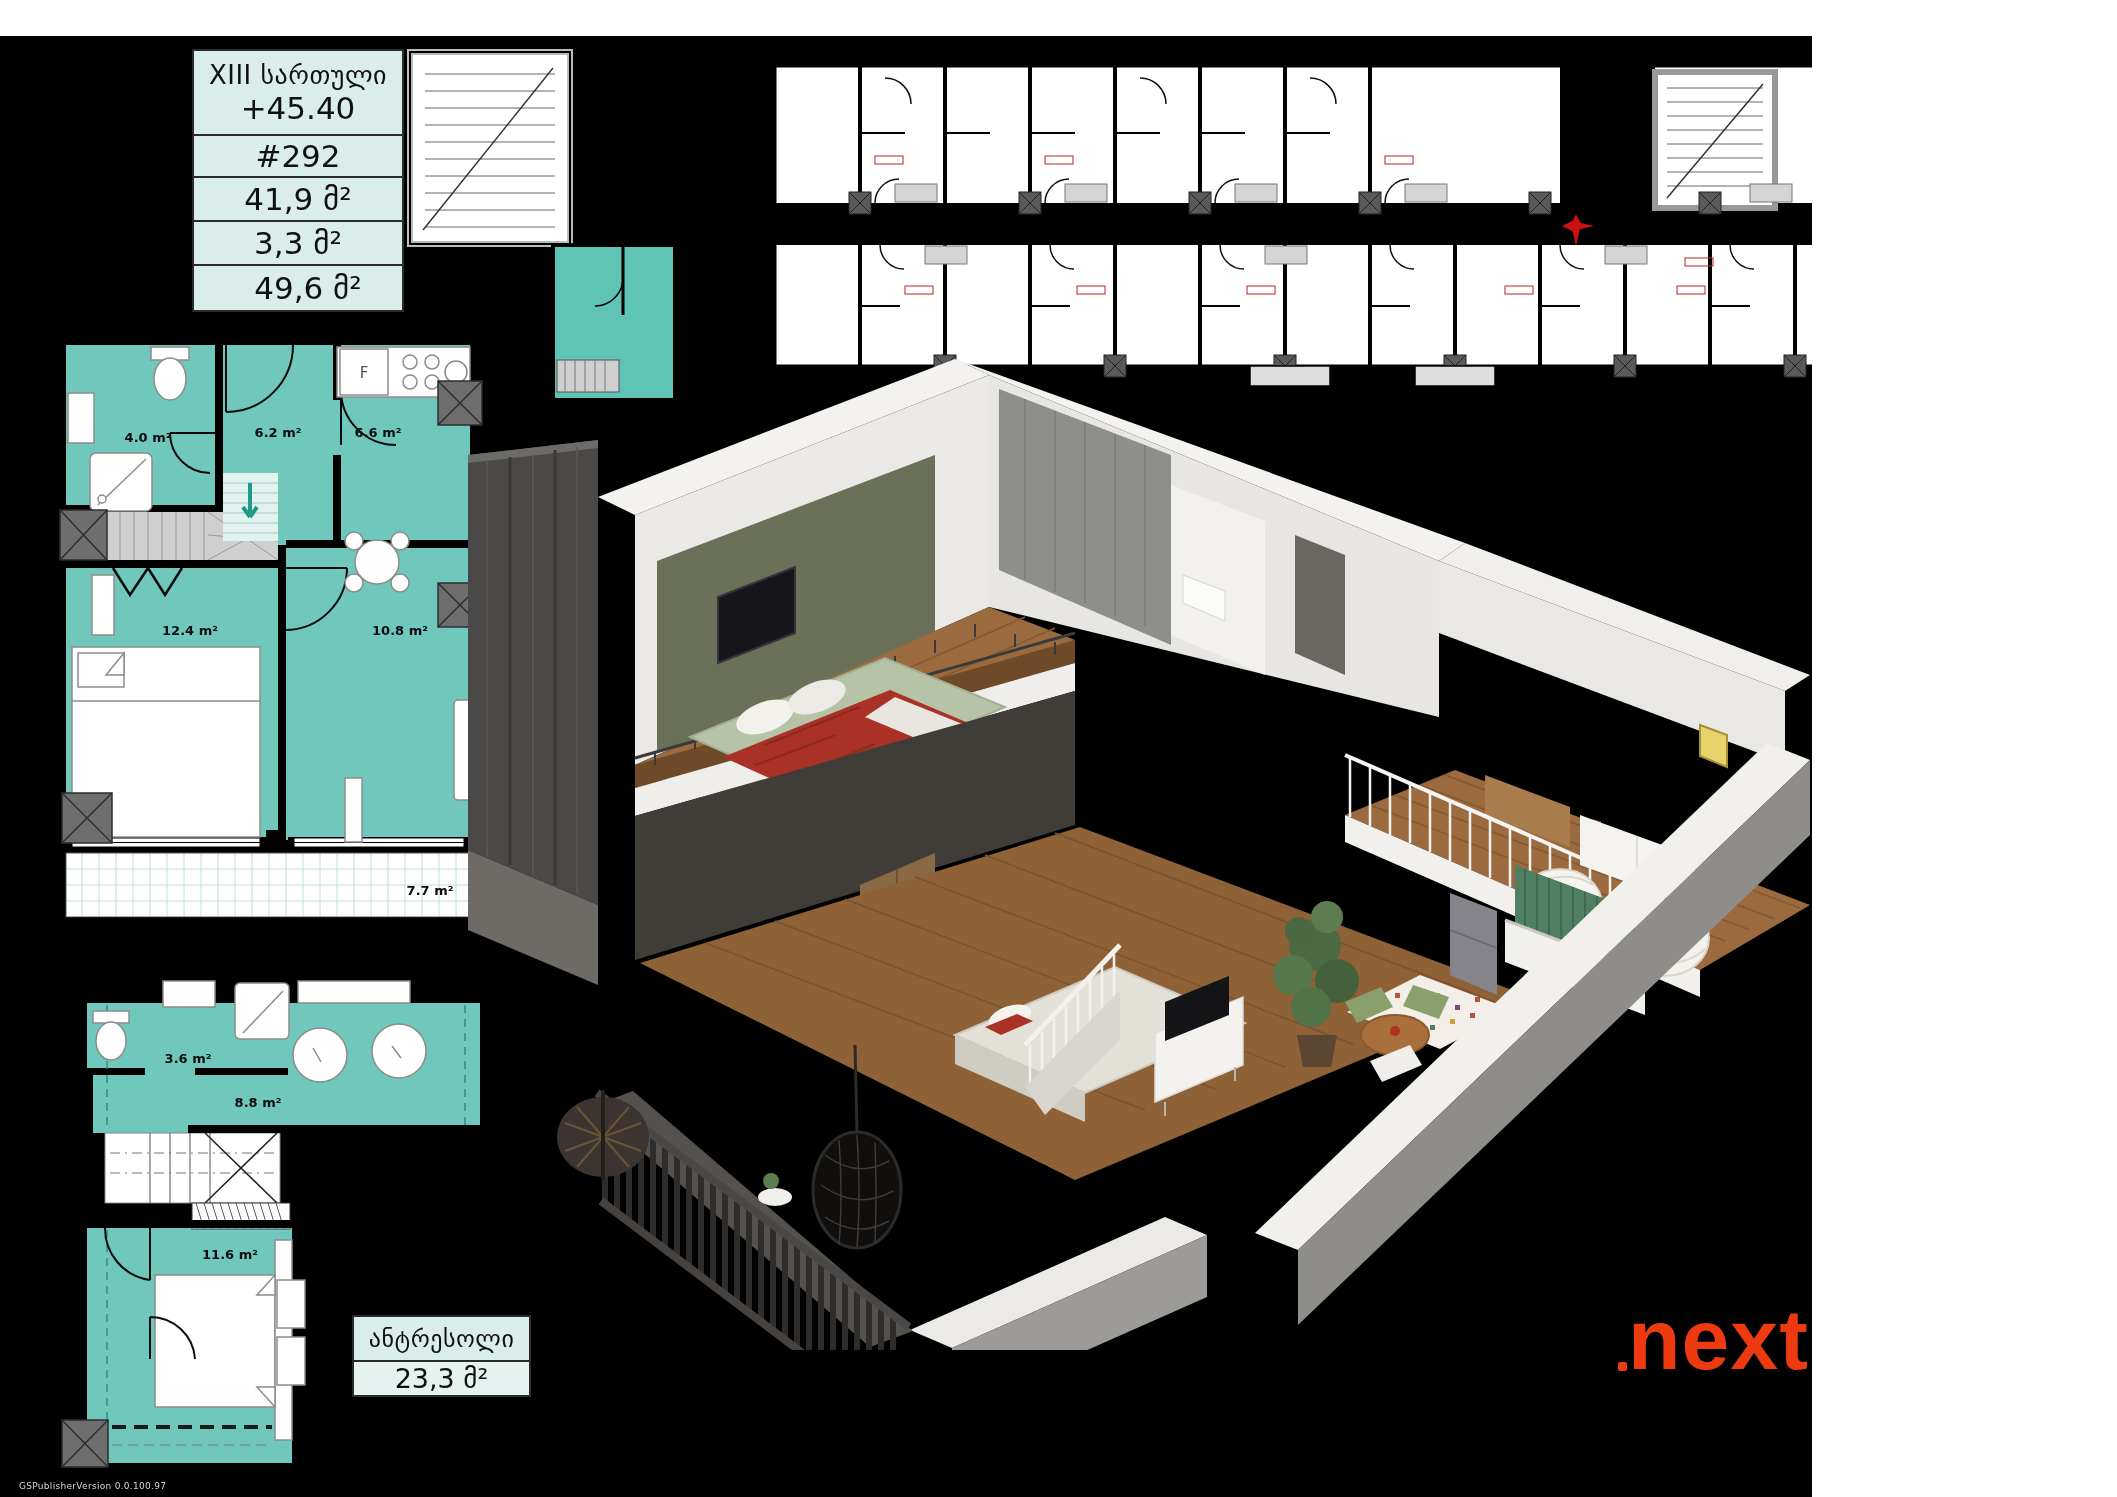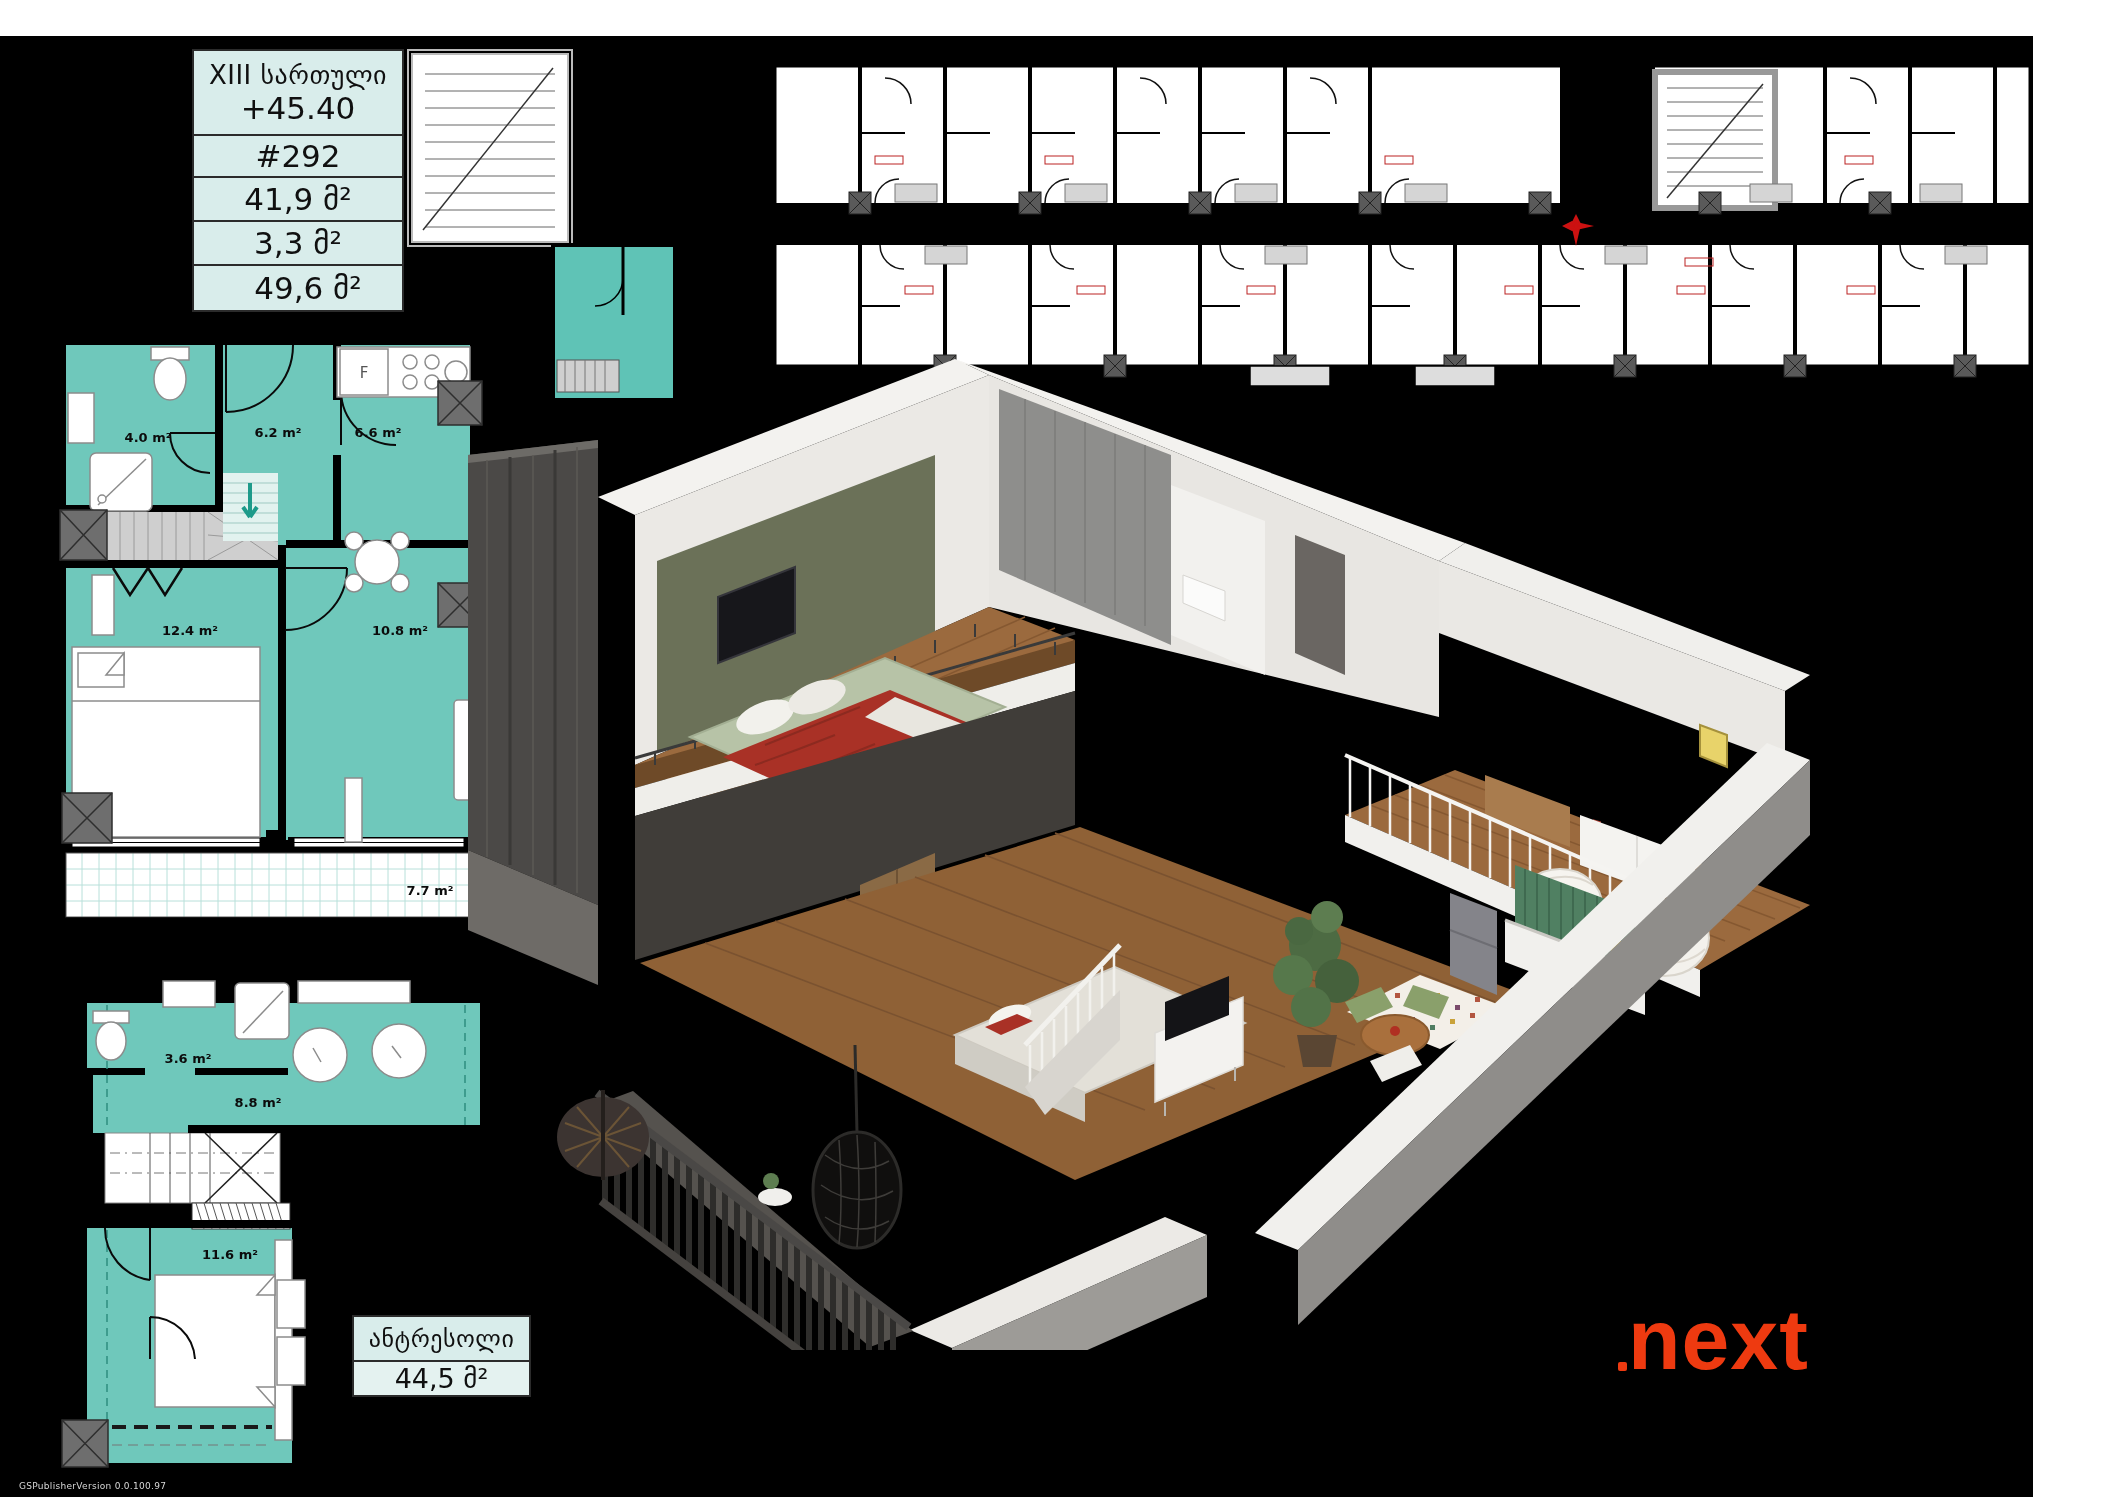--- a/index.html
+++ b/index.html
@@ -1,16 +1,16 @@
 <!DOCTYPE html>
 <html><head>
 <meta charset="utf-8">
 <style>
   html,body{margin:0;padding:0;background:#ffffff;}
-  #canvas{position:relative;width:2117px;height:1497px;background:#ffffff;overflow:hidden;
+  #canvas{position:relative;width:1812px;height:1497px;background:#ffffff;overflow:hidden;
           font-family:"DejaVu Sans","Liberation Sans",sans-serif;}
   #blackboard{position:absolute;left:0;top:36px;width:2033px;height:1461px;background:#000;}
   .abs{position:absolute;}
   
   .infotable{position:absolute;border:2px solid #2b2b2b;background:#d9edeb;color:#101010;}
   .infotable .row{display:flex;flex-direction:column;align-items:center;justify-content:center;
                   border-bottom:2px solid #2b2b2b;box-sizing:border-box;}
   .infotable .row:last-child{border-bottom:none;}
   .geo{font-size:26px;letter-spacing:.5px;}
   .num{font-size:31px;}
@@ -332,21 +332,21 @@
 
     <g text-anchor="middle">
       <text class="roomlbl" x="133" y="88">3.6 m²</text>
       <text class="roomlbl" x="203" y="132">8.8 m²</text>
       <text class="roomlbl" x="175" y="284">11.6 m²</text>
     </g>
   </svg>
 
   <div class="infotable" style="left:352px;top:1315px;width:175px;">
     <div class="row geo" style="height:45px;font-size:24px;">ანტრესოლი</div>
-    <div class="row num" style="height:33px;font-size:27px;background:#e4f2f0;">44,5 მ²</div>
+    <div class="row num" style="height:33px;font-size:27px;background:#e4f2f0;">23,3 მ²</div>
   </div>
 
   <svg class="abs" style="left:465px;top:345px;" width="1350" height="1005" viewBox="0 0 1350 1005">
 
     <g>
       <polygon points="3,110 133,95 133,560 3,505" fill="#4b4947"></polygon>
       <polygon points="3,110 133,95 133,103 3,118" fill="#6d6b67"></polygon>
       <path stroke="#3a3937" stroke-width="3" d="M45,112 V520 M90,105 V540"></path>
       <path stroke="#5c5a56" stroke-width="1.5" d="M22,115 V512 M68,110 V530 M112,102 V548"></path>
       <polygon points="3,505 133,560 133,640 3,585" fill="#6e6b67"></polygon>

